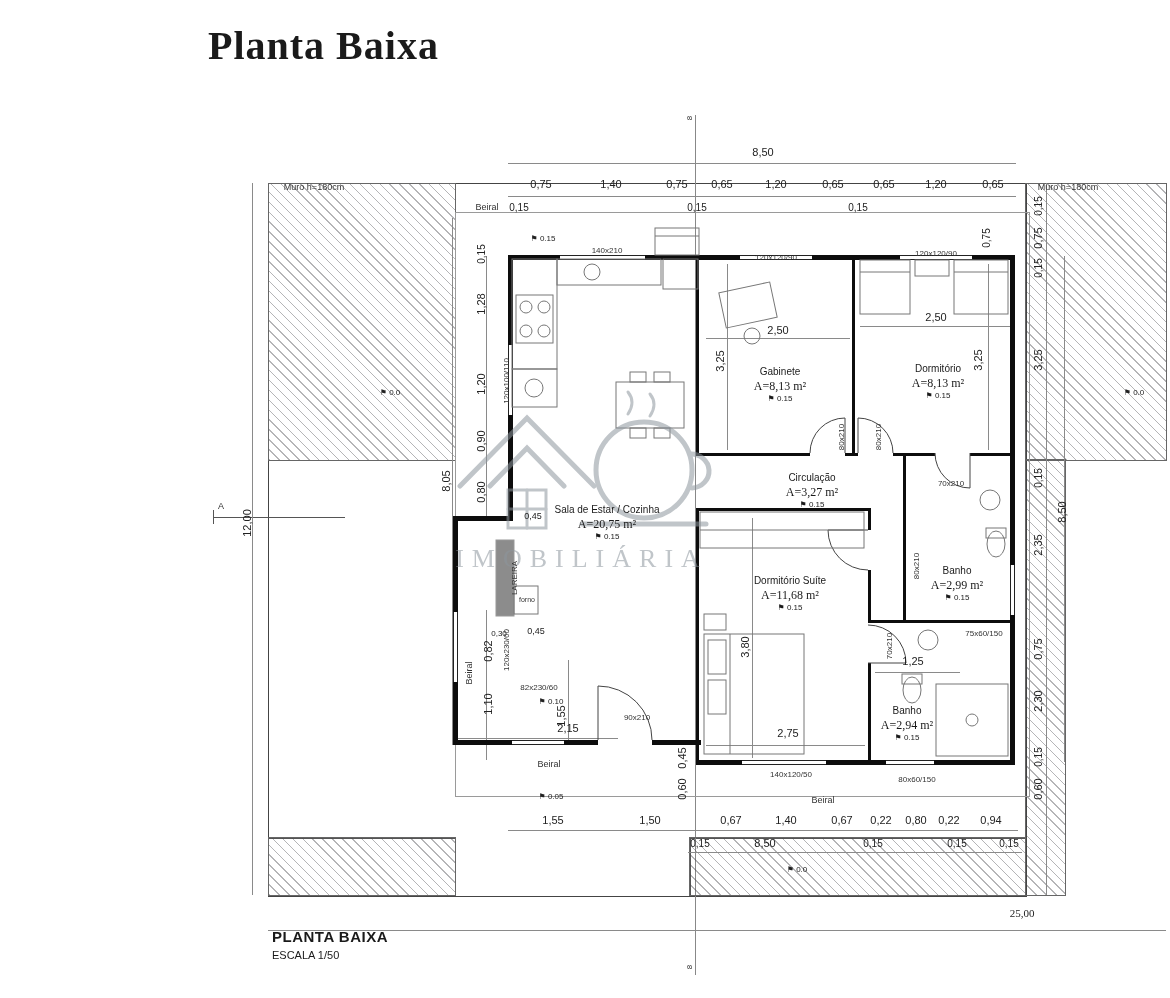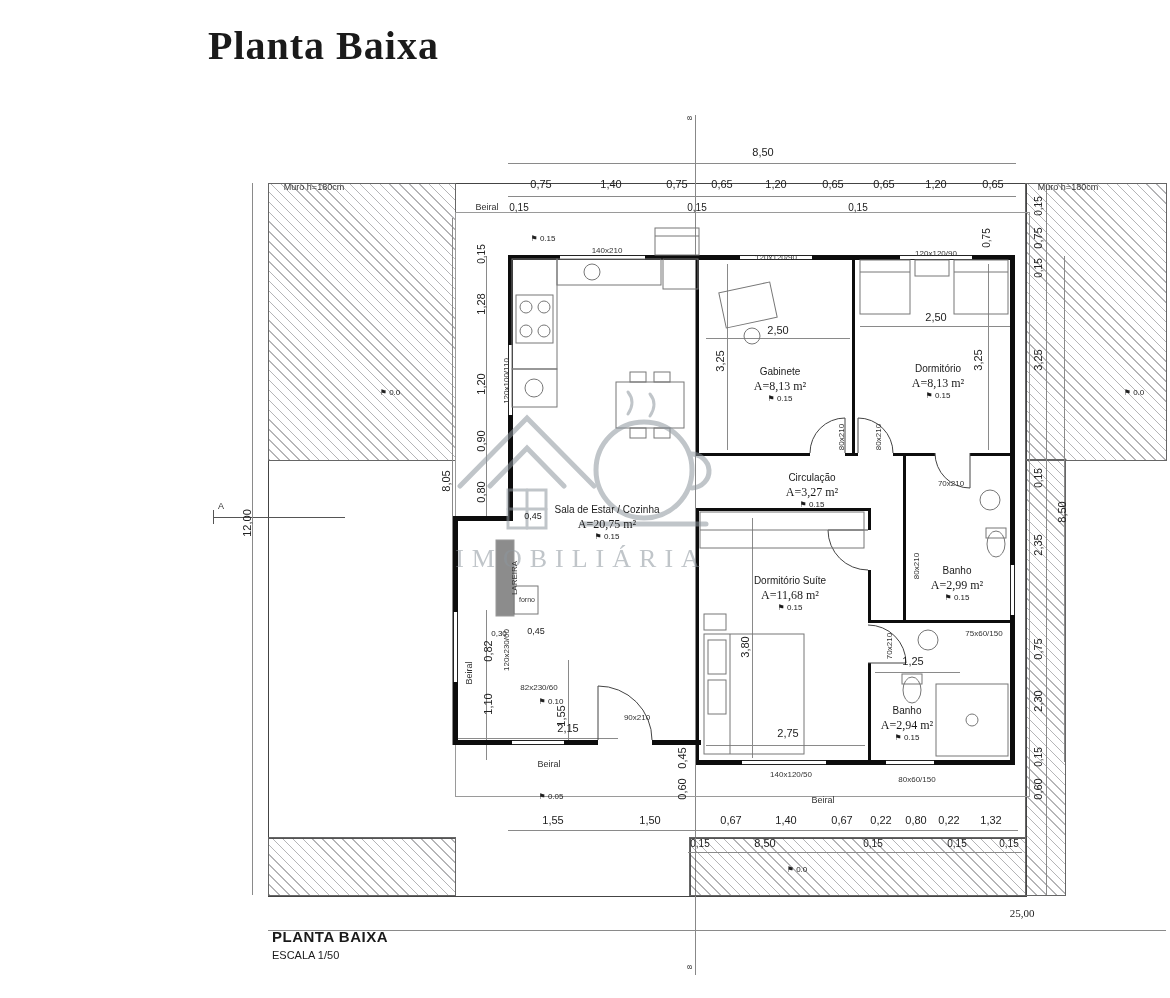--- a/index.html
+++ b/index.html
@@ -237,21 +237,21 @@
       <span class="lbl dim" style="left: 788px; top: 733px; transform: translate(-50%, -50%);">2,75</span>
       <span class="lbl dim" style="left: 877px; top: 661px; transform: translate(-50%, -50%); margin-left: 36px;">1,25</span>
       <span class="lbl dim" style="left: 553px; top: 820px; transform: translate(-50%, -50%);">1,55</span>
       <span class="lbl dim" style="left: 650px; top: 820px; transform: translate(-50%, -50%);">1,50</span>
       <span class="lbl dim" style="left: 731px; top: 820px; transform: translate(-50%, -50%);">0,67</span>
       <span class="lbl dim" style="left: 786px; top: 820px; transform: translate(-50%, -50%);">1,40</span>
       <span class="lbl dim" style="left: 842px; top: 820px; transform: translate(-50%, -50%);">0,67</span>
       <span class="lbl dim" style="left: 881px; top: 820px; transform: translate(-50%, -50%);">0,22</span>
       <span class="lbl dim" style="left: 916px; top: 820px; transform: translate(-50%, -50%);">0,80</span>
       <span class="lbl dim" style="left: 949px; top: 820px; transform: translate(-50%, -50%);">0,22</span>
-      <span class="lbl dim" style="left: 991px; top: 820px; transform: translate(-50%, -50%);">1,32</span>
+      <span class="lbl dim" style="left: 991px; top: 820px; transform: translate(-50%, -50%);">0,94</span>
       <span class="lbl dim" style="left: 700px; top: 843px; font-size: 10px; transform: translate(-50%, -50%);">0,15</span>
       <span class="lbl dim" style="left: 765px; top: 843px; transform: translate(-50%, -50%);">8,50</span>
       <span class="lbl dim" style="left: 873px; top: 843px; font-size: 10px; transform: translate(-50%, -50%);">0,15</span>
       <span class="lbl dim" style="left: 957px; top: 843px; font-size: 10px; transform: translate(-50%, -50%);">0,15</span>
       <span class="lbl dim" style="left: 1009px; top: 843px; font-size: 10px; transform: translate(-50%, -50%);">0,15</span>
       <span class="lbl dim" style="left: 1022px; top: 913px; transform: translate(-50%, -50%); font-family: Liberation Serif, serif;">25,00</span>
       <span class="lbl open" style="left: 607px; top: 250px; transform: translate(-50%, -50%);">140x210</span>
       <span class="lbl open" style="left: 776px; top: 257px; transform: translate(-50%, -50%);">120x120/90</span>
       <span class="lbl open" style="left: 936px; top: 253px; transform: translate(-50%, -50%);">120x120/90</span>
       <span class="lbl open" style="left: 506px; top: 381px; transform: translate(-50%, -50%) rotate(-90deg);">120x100/110</span>

